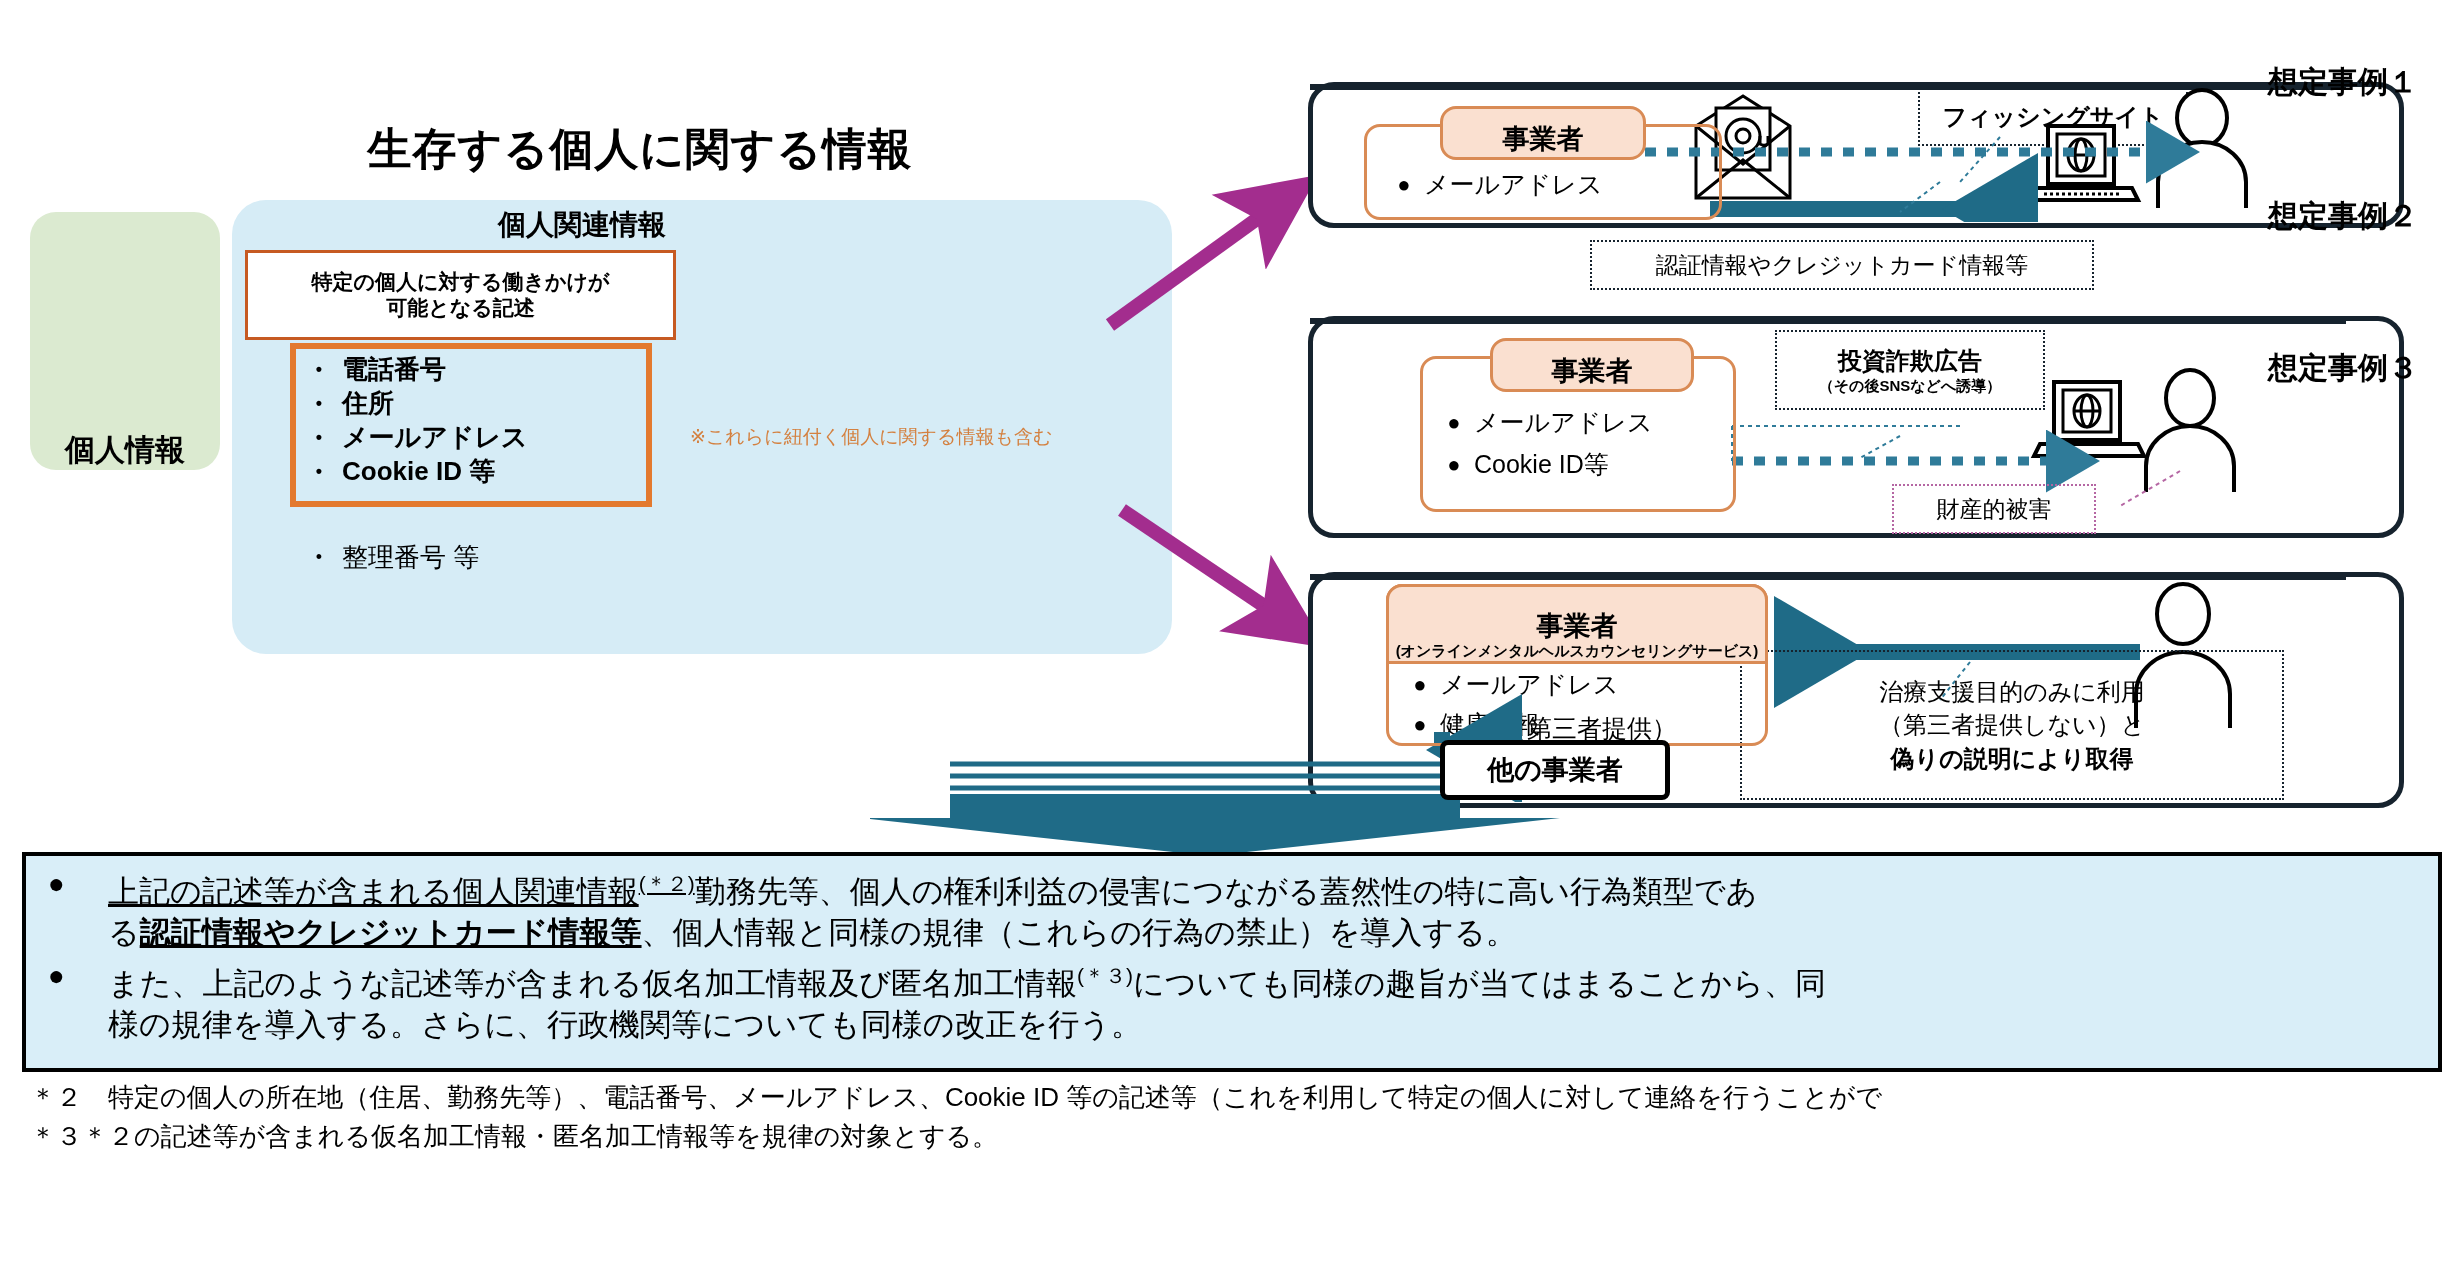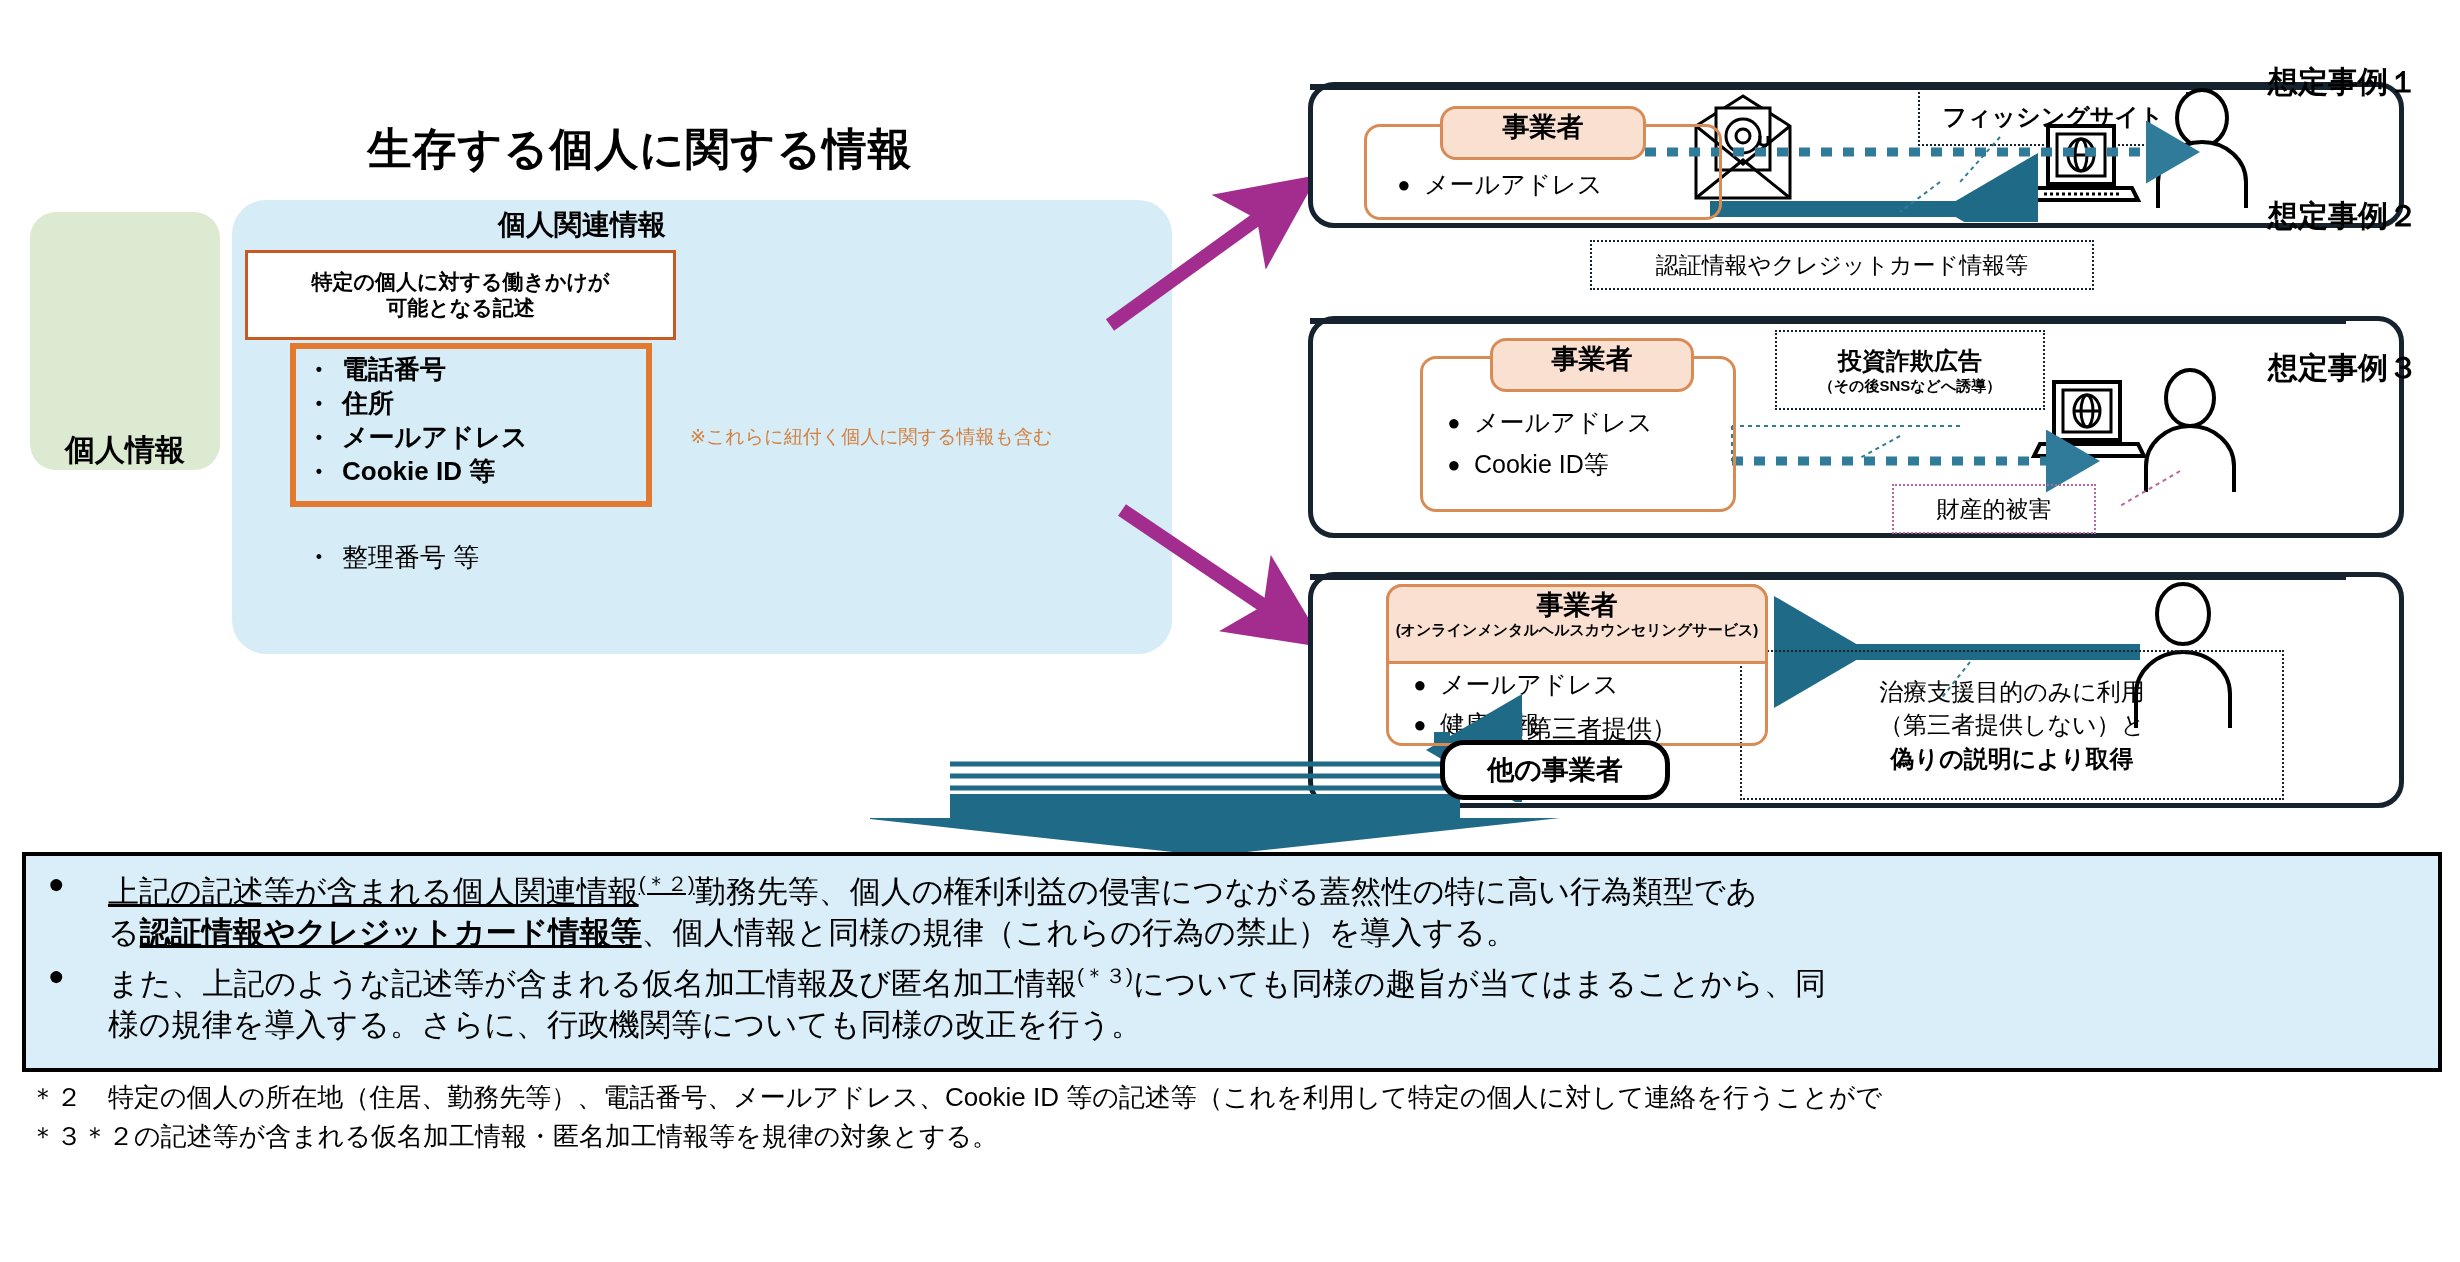--- a/index.html
+++ b/index.html
@@ -68,21 +68,21 @@
     border:5px solid #16232e;border-radius:26px;background:#ffffff;
   }
   .case-topline{
     background:#16232e;height:6px;
   }
   .case-label{
     font-size:30px;font-weight:bold;white-space:nowrap;
   }
   .biz-header{
     background:#fae0d0;border:3px solid #d98b55;border-radius:16px;
-    display:flex;flex-direction:column;align-items:center;justify-content:flex-start;
+    display:flex;flex-direction:column;align-items:center;justify-content:flex-end;
     z-index:3;
   }
   .biz-header .biz-title{font-size:27px;font-weight:bold;}
   .biz-header .biz-sub{font-size:15px;font-weight:bold;margin-top:-2px;}
   .biz-body{
     border:3px solid #d98b55;border-radius:16px;background:transparent;z-index:2;
   }
   .biz-line{display:flex;align-items:center;font-size:25px;}
   .biz-line .dot{font-size:22px;width:40px;text-align:center;}
   .dotted-label{
@@ -98,21 +98,21 @@
   .dotted-pink{
     border:2px dotted #b566a3;display:flex;align-items:center;justify-content:center;
     font-size:23px;background:transparent;
   }
   .dotted-box3{
     border:2px dotted #16232e;
     display:flex;flex-direction:column;align-items:center;justify-content:center;
     font-size:24px;line-height:1.4;text-align:left;background:transparent;
   }
   .other-biz{
-    border:5px solid #000;border-radius:24px;background:#fff;
+    border:5px solid #000;border-radius:8px;background:#fff;
     display:flex;align-items:center;justify-content:center;
     font-size:27px;font-weight:bold;z-index:4;
   }
   .third-party{font-size:25px;}
 
   
   #bottom-box{
     left:22px;top:852px;width:2412px;height:212px;
     background:#d9eef8;border:4px solid #000;
   }

